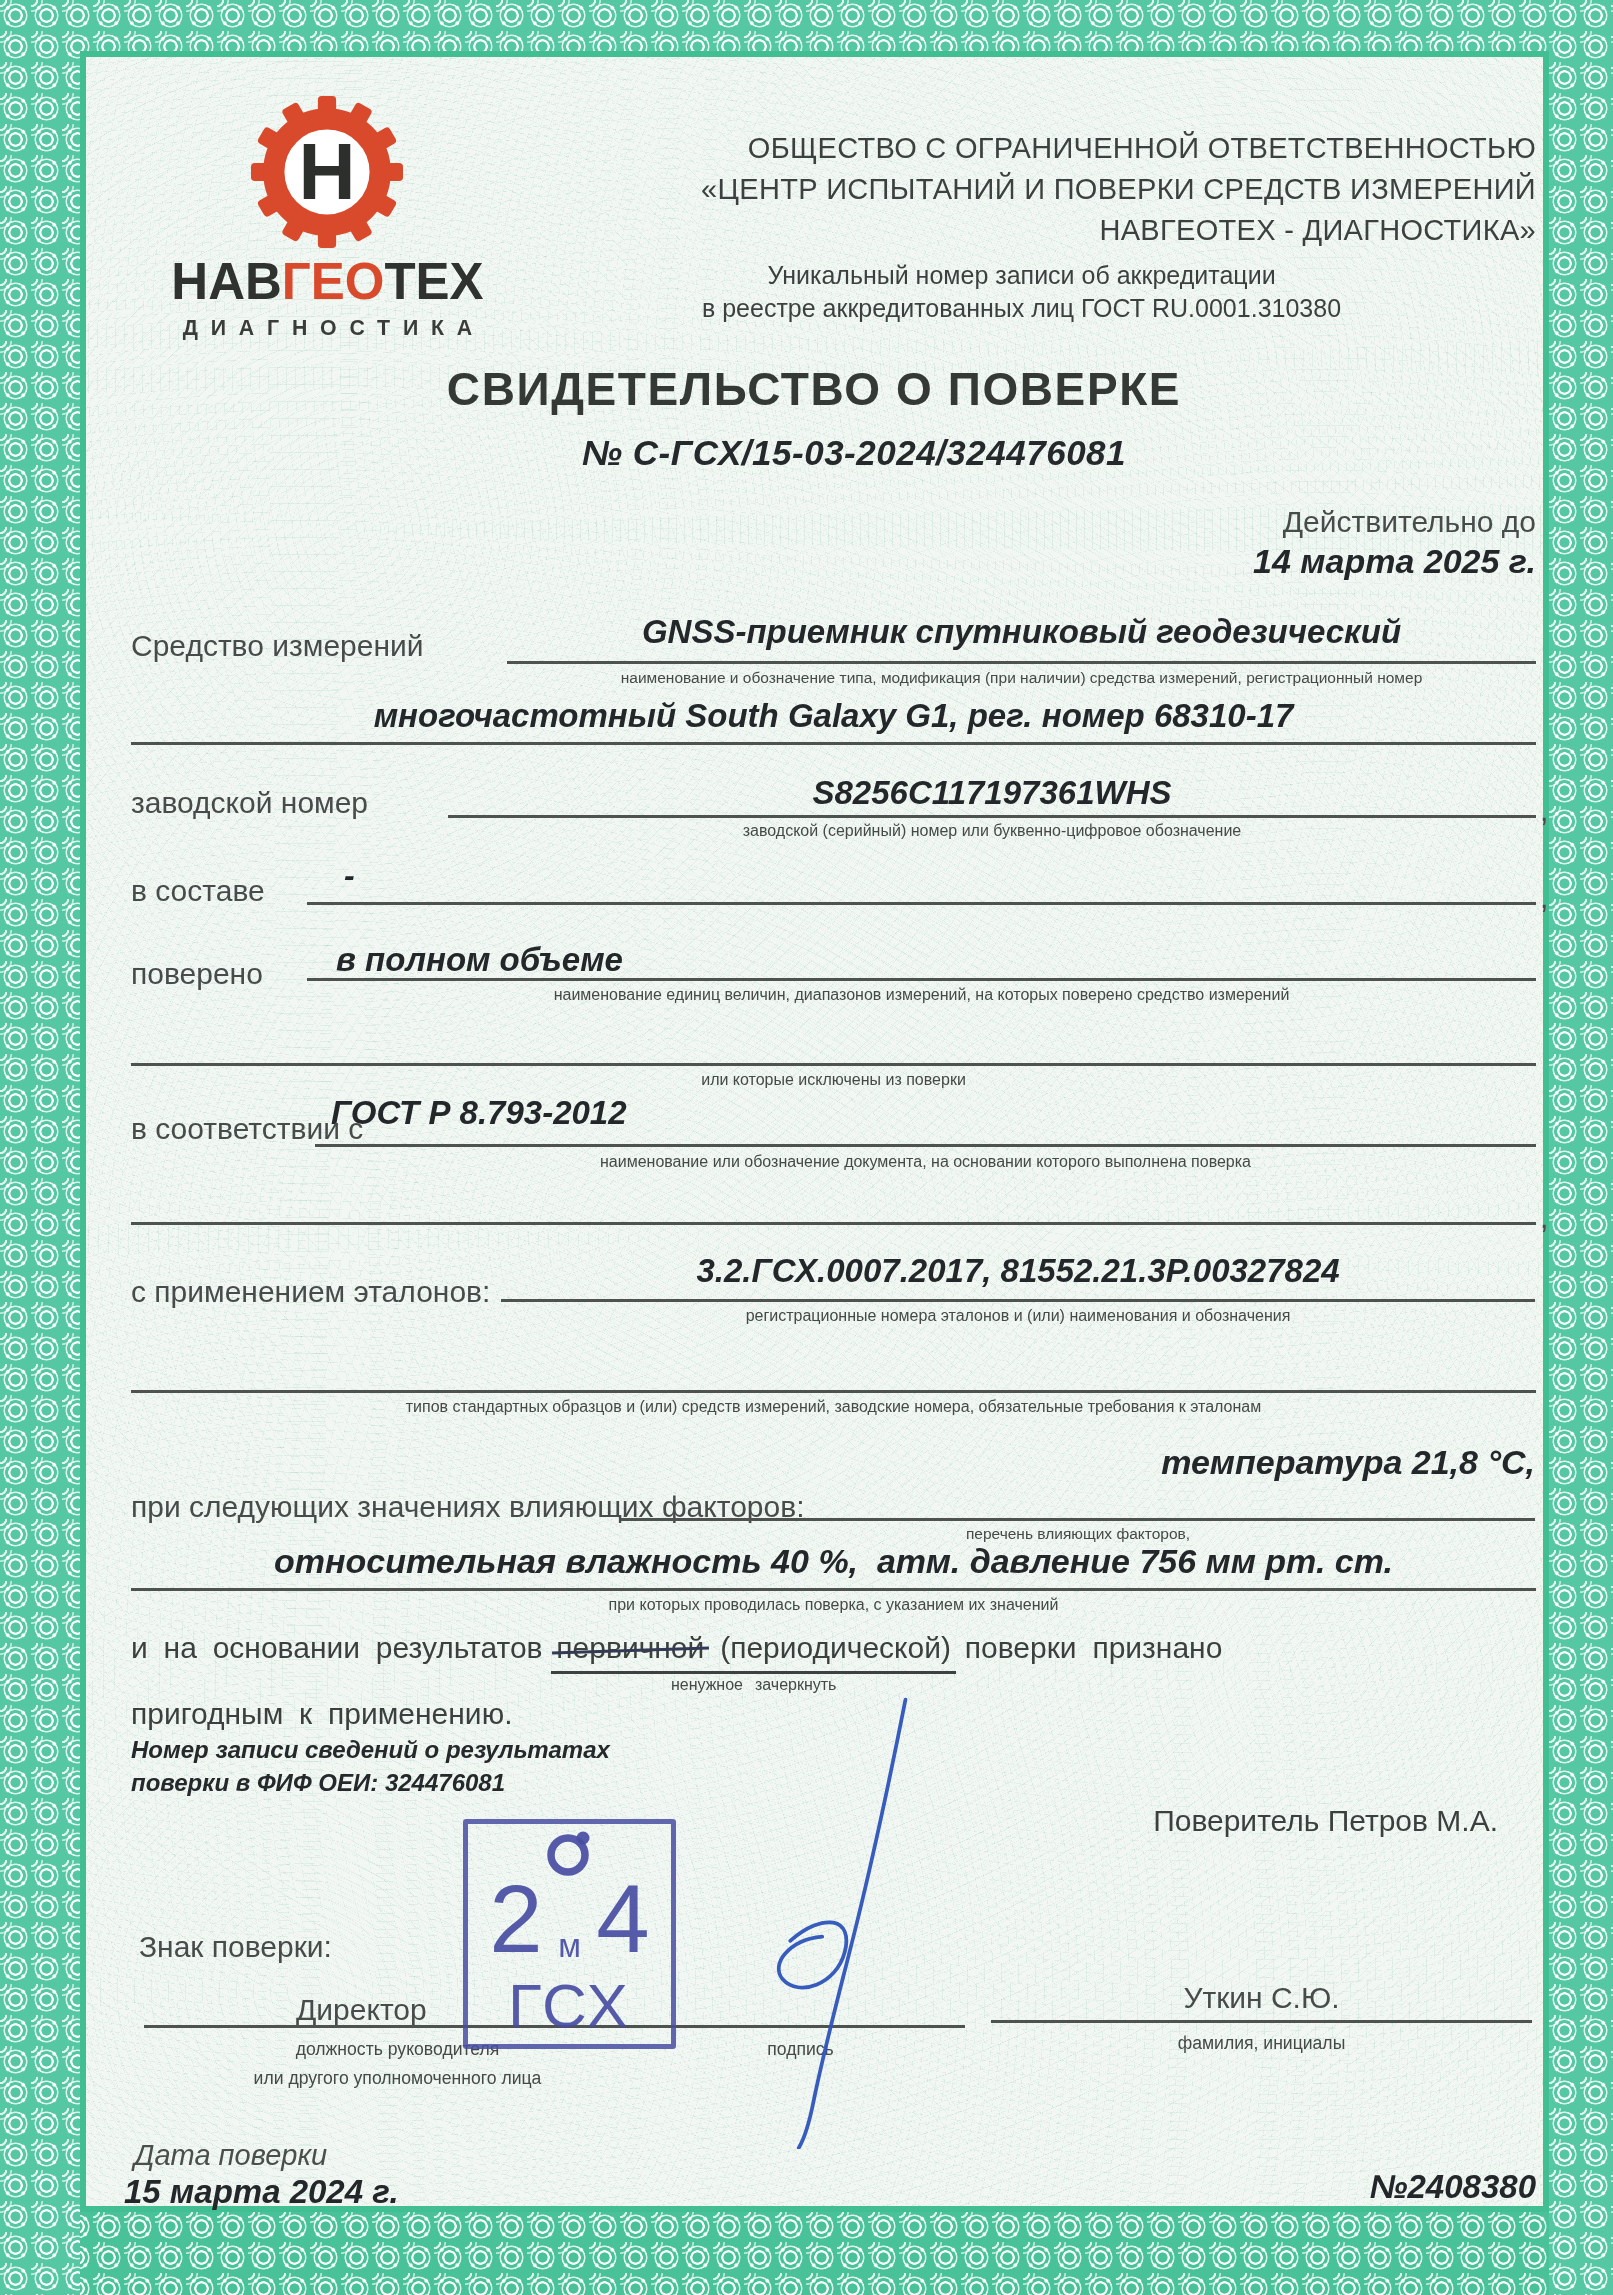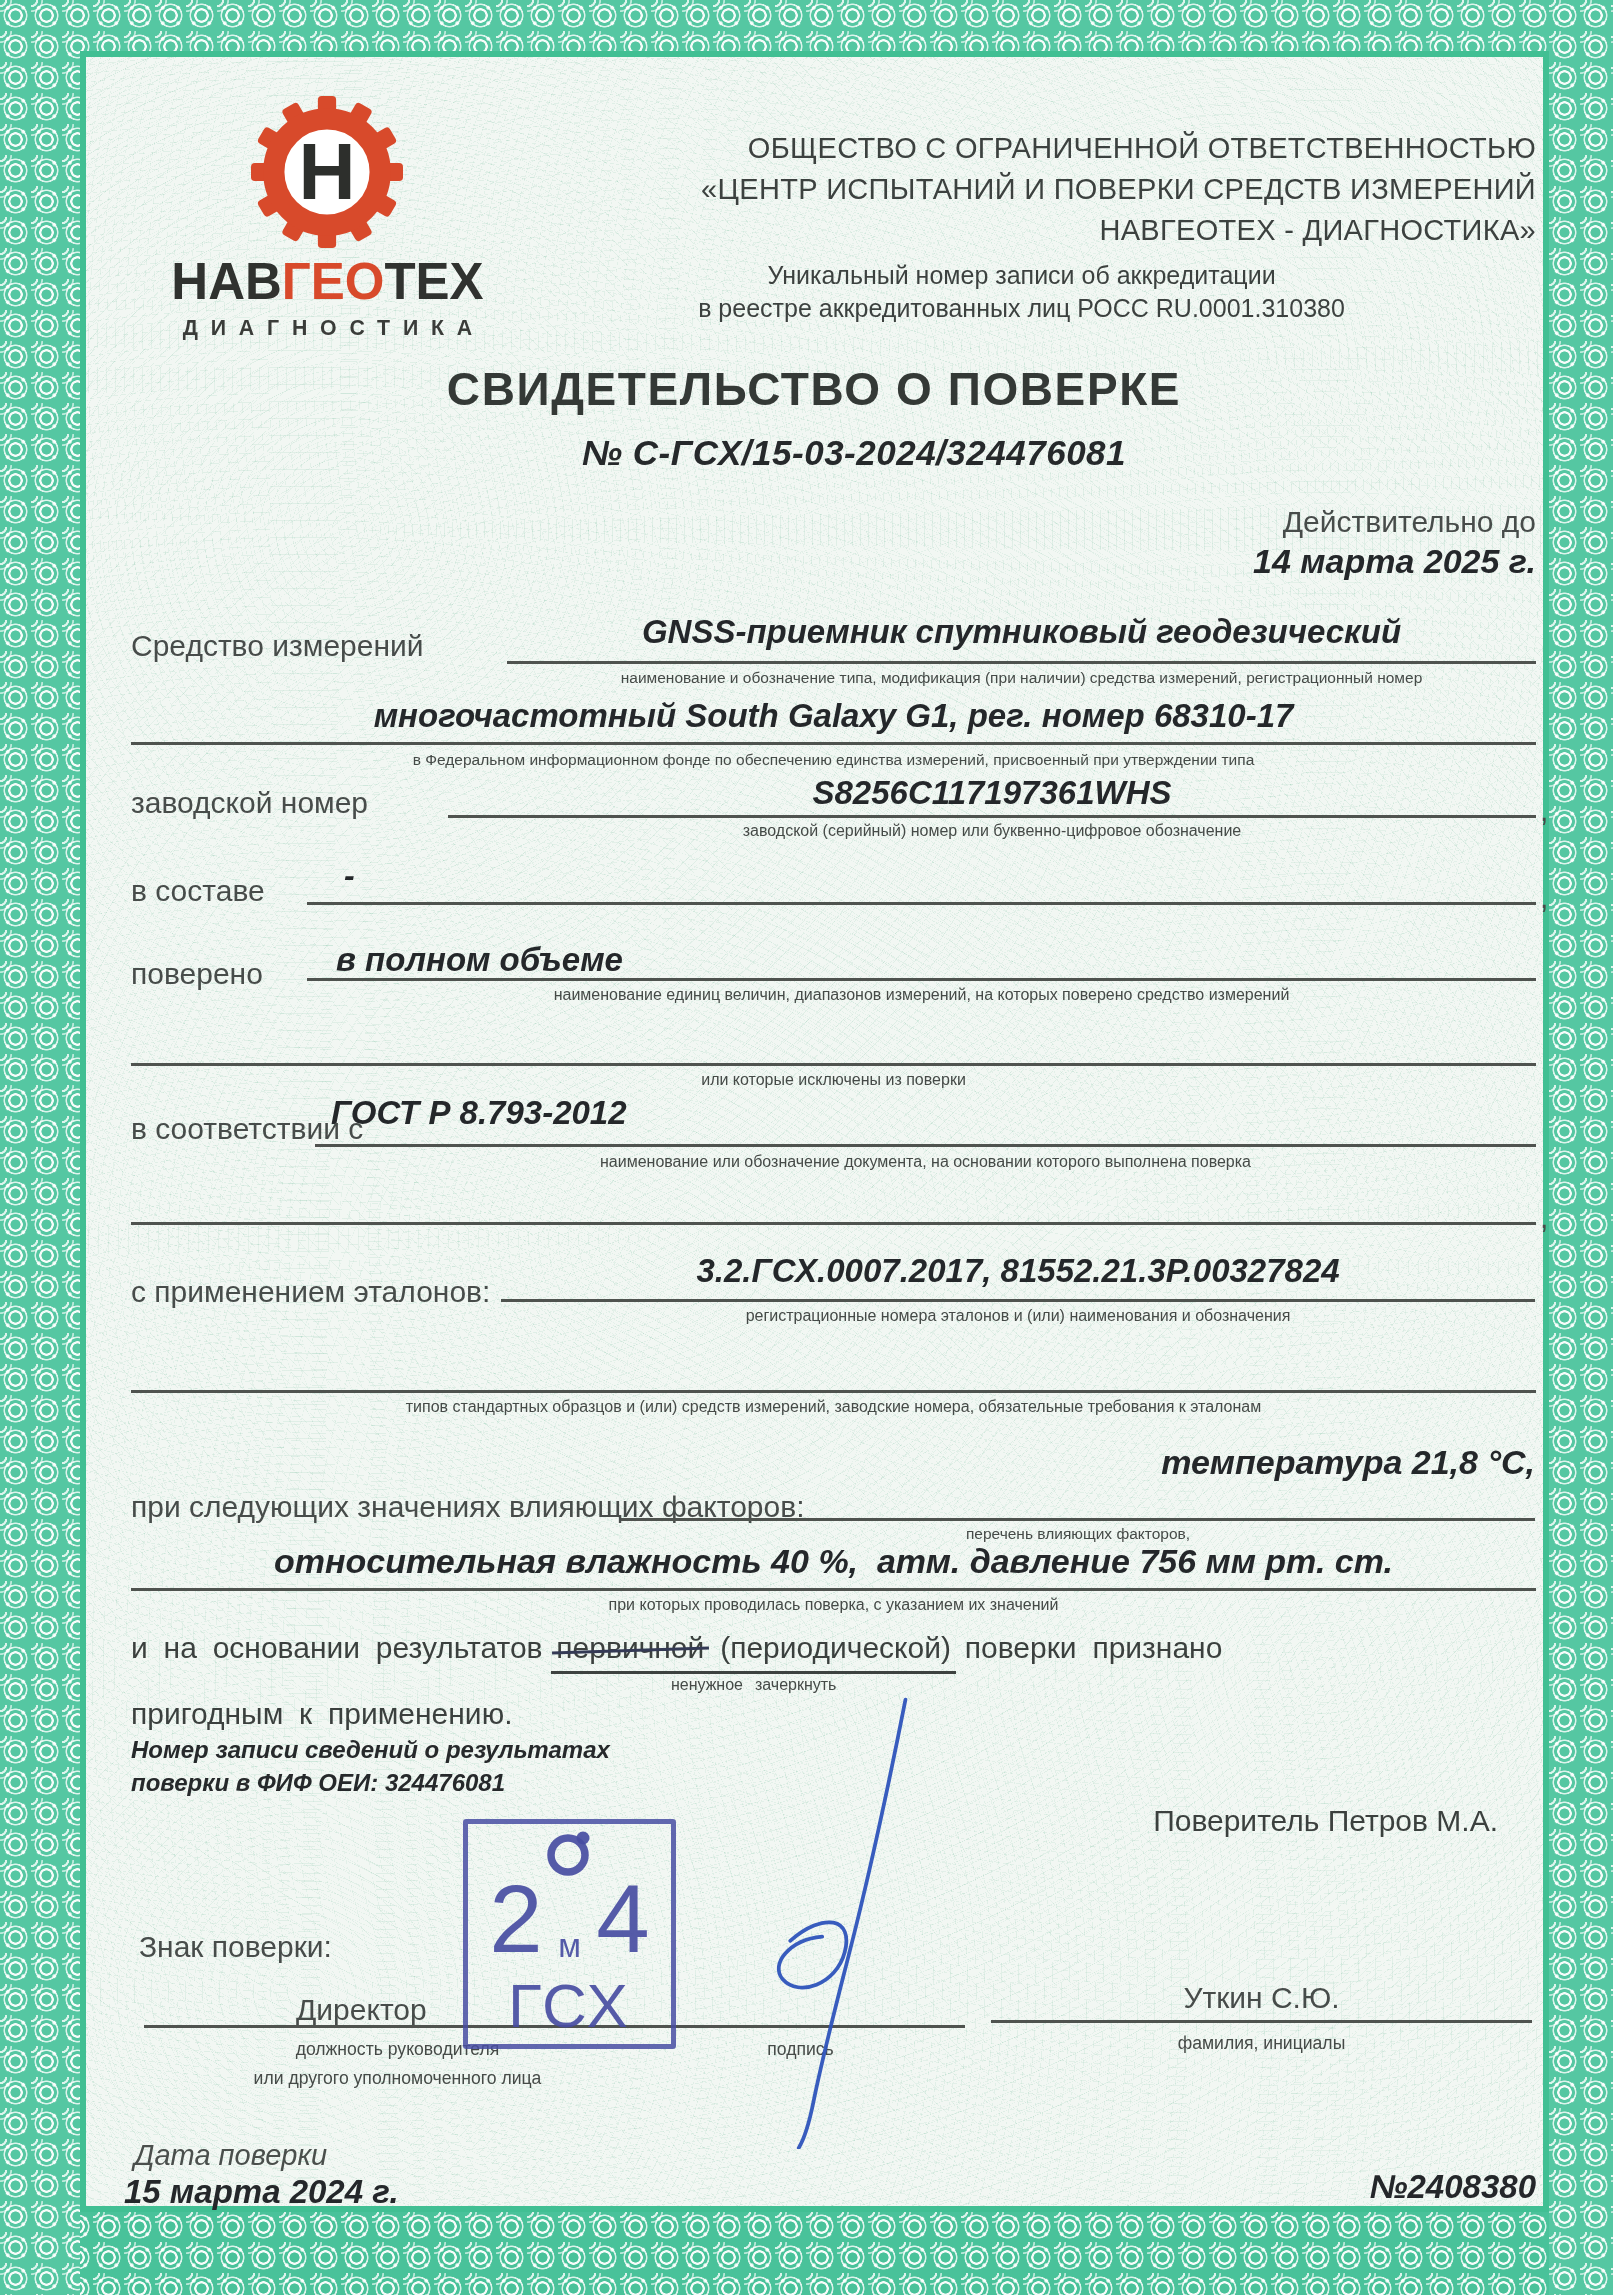--- a/index.html
+++ b/index.html
@@ -109,36 +109,35 @@
   <div class="abs brand" style="left:114px;top:256px;width:427px;"><span>НАВ</span><span class="accent">ГЕО</span><span>ТЕХ</span></div>
   <div class="abs brand-sub" style="left:114px;top:316px;width:427px;">ДИАГНОСТИКА</div>
 
   <div class="abs org" style="left:507px;top:128px;width:1029px;">
     <div>ОБЩЕСТВО С ОГРАНИЧЕННОЙ ОТВЕТСТВЕННОСТЬЮ</div>
     <div>«ЦЕНТР ИСПЫТАНИЙ И ПОВЕРКИ СРЕДСТВ ИЗМЕРЕНИЙ</div>
     <div>НАВГЕОТЕХ - ДИАГНОСТИКА»</div>
   </div>
   <div class="abs accr" style="left:507px;top:259px;width:1029px;">
     <div>Уникальный номер записи об аккредитации</div>
-    <div>в реестре аккредитованных лиц РОСС RU.0001.310380</div>
+    <div>в реестре аккредитованных лиц ГОСТ RU.0001.310380</div>
   </div>
 
   <div class="abs doc-title" style="left:80px;top:362px;width:1468px;">СВИДЕТЕЛЬСТВО О ПОВЕРКЕ</div>
   <div class="abs doc-number" style="left:80px;top:433px;width:1468px;padding-left:40px;">№ С-ГСХ/15-03-2024/324476081</div>
 
   <div class="abs label right" style="left:1013px;top:505px;width:523px;">Действительно до</div>
   <div class="abs value right" style="left:1013px;top:542px;width:523px;font-size:34px;">14 марта 2025 г.</div>
 
   <div class="abs label" style="left:131px;top:629px;">Средство измерений</div>
   <div class="abs value center" style="left:507px;top:613px;width:1029px;font-size:33px;">GNSS-приемник спутниковый геодезический</div>
   <div class="abs wline" style="left:507px;top:661px;width:1029px;"></div>
   <div class="abs caption" style="left:507px;top:668px;width:1029px;font-size:15.5px;">наименование и обозначение типа, модификация (при наличии) средства измерений, регистрационный номер</div>
   <div class="abs value center" style="left:131px;top:697px;width:1405px;font-size:33px;">многочастотный South Galaxy G1, рег. номер 68310-17</div>
   <div class="abs wline" style="left:131px;top:742px;width:1405px;"></div>
-  <div class="abs caption" style="left:131px;top:750px;width:1405px;font-size:15.5px;">в Федеральном информационном фонде по обеспечению единства измерений, присвоенный при утверждении типа</div>
 
   <div class="abs label" style="left:131px;top:786px;">заводской номер</div>
   <div class="abs value center" style="left:448px;top:774px;width:1088px;font-size:33px;">S8256C117197361WHS</div>
   <div class="abs wline" style="left:448px;top:815px;width:1088px;"></div>
   <div class="abs label" style="left:1540px;top:794px;">,</div>
   <div class="abs caption" style="left:448px;top:821px;width:1088px;">заводской (серийный) номер или буквенно-цифровое обозначение</div>
 
   <div class="abs label" style="left:131px;top:874px;">в составе</div>
   <div class="abs value" style="left:344px;top:857px;font-size:32px;">-</div>
   <div class="abs wline" style="left:307px;top:902px;width:1229px;"></div>

